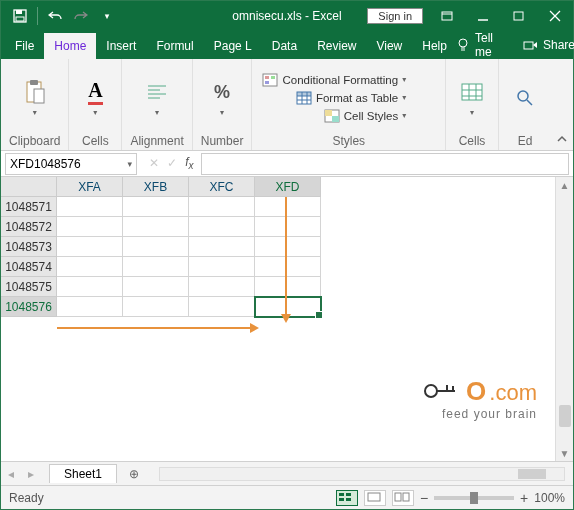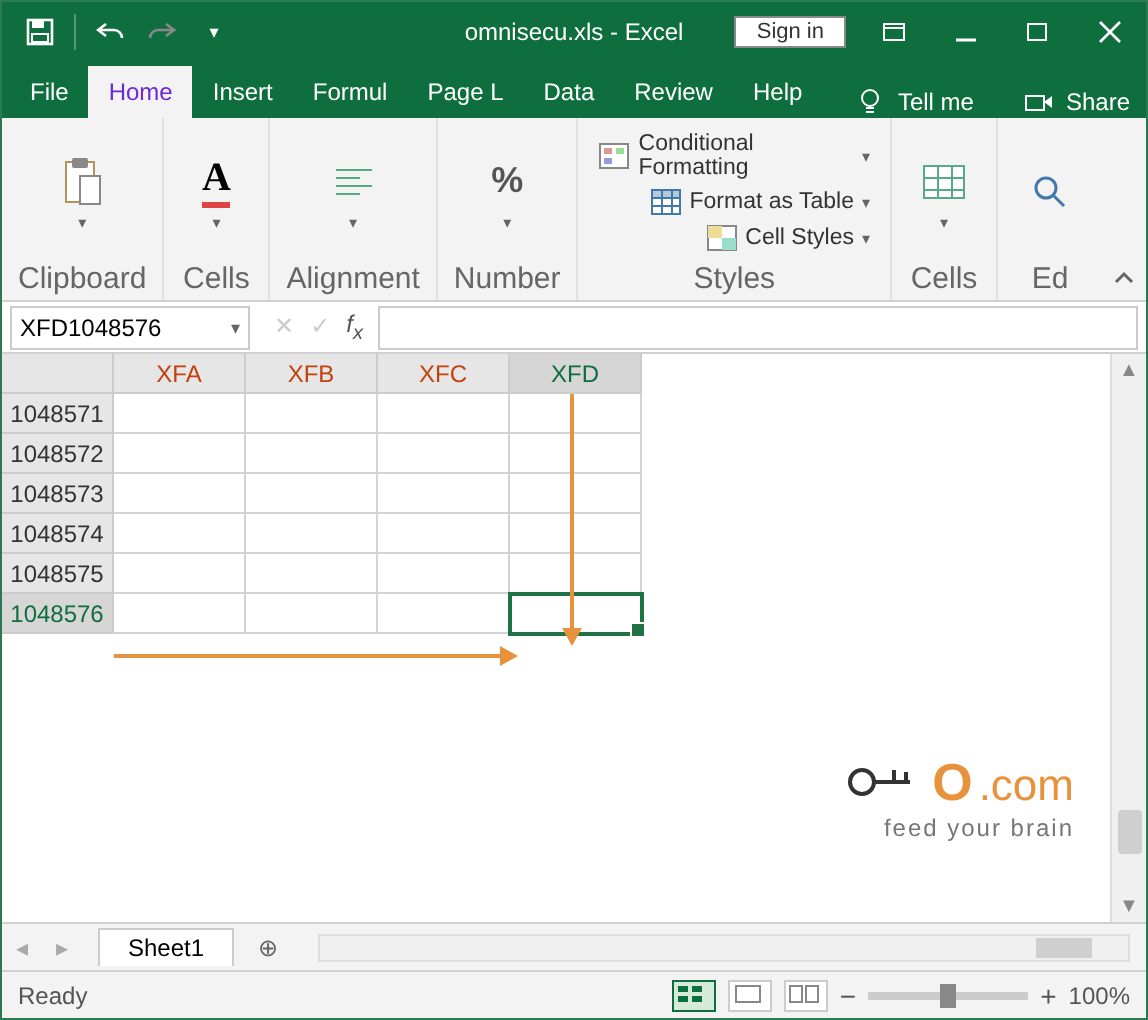--- a/index.html
+++ b/index.html
@@ -20,41 +20,41 @@
 .tabs { height: 28px; background: #0f6e3d; display: flex; align-items: flex-end; padding-left: 4px; color: #fff; font-size: 12px; }
 .tab { padding: 6px 10px; cursor: pointer; white-space: nowrap; }
 .tab.active { background: #f3f3f3; color: #6d28d9; }
 .tabs-right { margin-left: auto; display: flex; align-items: center; padding-right: 8px; gap: 6px; }
 .bulb, .share-icon { width: 16px; height: 16px; display: inline-flex; align-items: center; justify-content: center; }
 
 
 .ribbon { height: 92px; background: #f3f3f3; border-bottom: 1px solid #d0d0d0; display: flex; align-items: stretch; font-size: 11px; }
 .group { display: flex; flex-direction: column; align-items: center; justify-content: space-between; padding: 4px 8px 2px; border-right: 1px solid #e0e0e0; }
 .group-content { flex: 1; display: flex; align-items: center; justify-content: center; gap: 4px; }
-.group-label { font-size: 15px; color: #666; padding-top: 2px; }
+.group-label { font-size: 12px; color: #666; padding-top: 2px; }
 .big-btn { display: flex; flex-direction: column; align-items: center; gap: 2px; cursor: pointer; padding: 2px 4px; }
 .big-btn .iconbox { width: 28px; height: 28px; display: flex; align-items: center; justify-content: center; }
 .drop-caret { font-size: 8px; color: #666; }
 .styles-list { display: flex; flex-direction: column; gap: 2px; font-size: 11.5px; color: #333; align-items: flex-end; }
 .styles-list .row { display: flex; align-items: center; gap: 4px; cursor: pointer; padding: 1px 2px; }
 .minicon { width: 16px; height: 14px; display: inline-flex; align-items: center; justify-content: center; }
 .ribbon-collapse { width: 22px; display: flex; align-items: flex-end; justify-content: center; padding-bottom: 6px; cursor: pointer; color: #666; }
 
 
 .formulabar { height: 26px; background: #fff; border-bottom: 1px solid #d0d0d0; display: flex; align-items: center; }
-.namebox { width: 120px; height: 22px; border: 1px solid #ccc; margin: 0 4px; display: flex; align-items: center; padding: 0 4px; font-size: 12px; background: #fff; }
+.namebox { width: 132px; height: 22px; border: 1px solid #ccc; margin: 0 4px; display: flex; align-items: center; padding: 0 4px; font-size: 12px; background: #fff; }
 .namebox input { border: none; width: 82px; font-size: 12px; outline: none; }
 .namebox .dd { margin-left: auto; font-size: 9px; color: #666; cursor: pointer; }
 .fx-btns { display: flex; align-items: center; gap: 8px; padding: 0 8px; color: #aaa; font-size: 12px; }
 .fx-input { flex: 1; height: 22px; border: 1px solid #ccc; margin-right: 4px; padding: 0 4px; font-size: 12px; }
 
 
 .gridzone { flex: 1; background: #fff; position: relative; overflow: hidden; }
 .grid { display: grid; grid-template-columns: 56px repeat(4, 66px); grid-auto-rows: 20px; }
-.hdr { background: #e6e6e6; border-right: 1px solid #ccc; border-bottom: 1px solid #ccc; font-size: 12px; color: #c2410c; display: flex; align-items: center; justify-content: center; }
+.hdr { background: #e6e6e6; border-right: 1px solid #ccc; border-bottom: 1px solid #ccc; font-size: 12px; color: #0c4a6e; display: flex; align-items: center; justify-content: center; }
 .rowhdr { background: #e6e6e6; border-right: 1px solid #ccc; border-bottom: 1px solid #ccc; font-size: 12px; color: #333; display: flex; align-items: center; justify-content: center; }
 .rowhdr.sel, .hdr.sel { background: #d6d6d6; color: #0f6e3d; font-weight: 500; }
 .cell { border-right: 1px solid #d4d4d4; border-bottom: 1px solid #d4d4d4; }
 .cell.selected { outline: 2px solid #217346; outline-offset: -1px; position: relative; }
 .cell.selected::after { content: ""; position: absolute; right: -3px; bottom: -3px; width: 6px; height: 6px; background: #217346; border: 1px solid #fff; }
 .corner { background: #e6e6e6; border-right: 1px solid #ccc; border-bottom: 1px solid #ccc; }
 .arrow-v { position: absolute; left: 284px; top: 20px; width: 2px; height: 118px; background: #e8923c; }
 .arrow-v::after { content: ""; position: absolute; bottom: -8px; left: -4px; border-left: 5px solid transparent; border-right: 5px solid transparent; border-top: 9px solid #e8923c; }
 .arrow-h { position: absolute; left: 56px; top: 150px; width: 194px; height: 2px; background: #e8923c; }
 .arrow-h::after { content: ""; position: absolute; right: -8px; top: -4px; border-top: 5px solid transparent; border-bottom: 5px solid transparent; border-left: 9px solid #e8923c; }
@@ -143,20 +143,21 @@
   </div>
 
   <div class="tabs">
     <div class="tab">File</div>
     <div class="tab active">Home</div>
     <div class="tab">Insert</div>
     <div class="tab">Formul</div>
     <div class="tab">Page L</div>
     <div class="tab">Data</div>
     <div class="tab">Review</div>
+    <div class="tab">View</div>
     <div class="tab">Help</div>
     <div class="tabs-right">
       <span class="bulb">
         <svg width="12" height="14">
             <circle cx="6" cy="5" r="4" fill="none" stroke="#fff"></circle>
             <line x1="4" y1="10" x2="8" y2="10" stroke="#fff"></line>
             <line x1="4" y1="12" x2="8" y2="12" stroke="#fff"></line>
           </svg>
       </span>
       <span style="cursor:pointer">Tell me</span>

